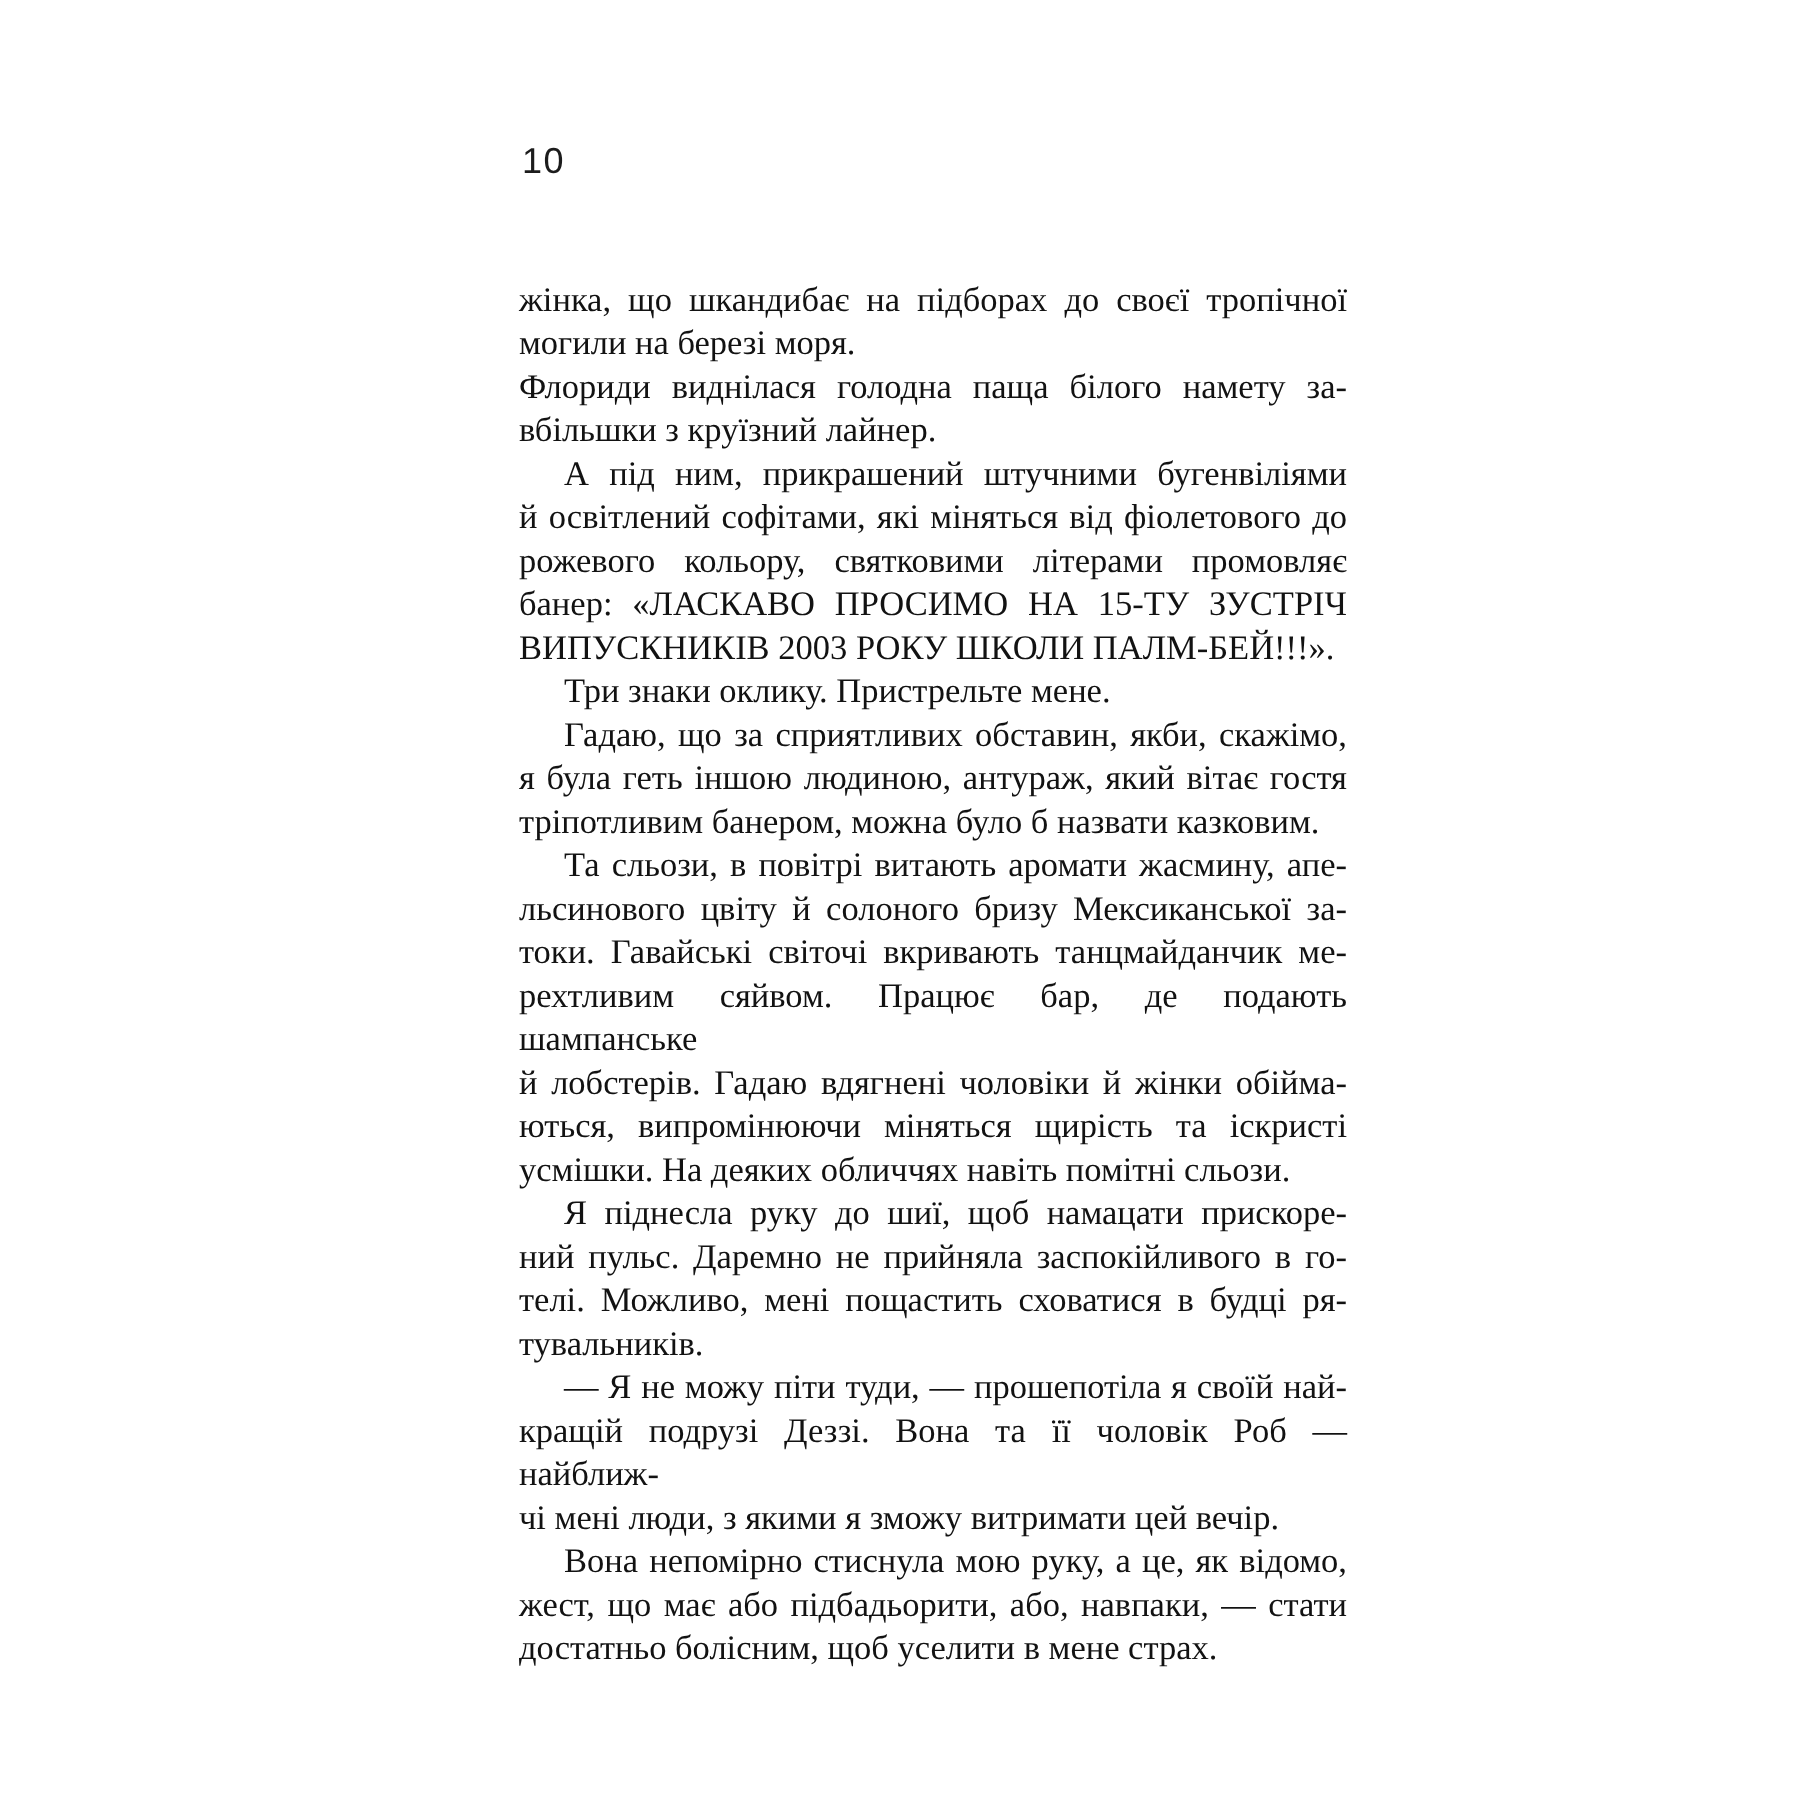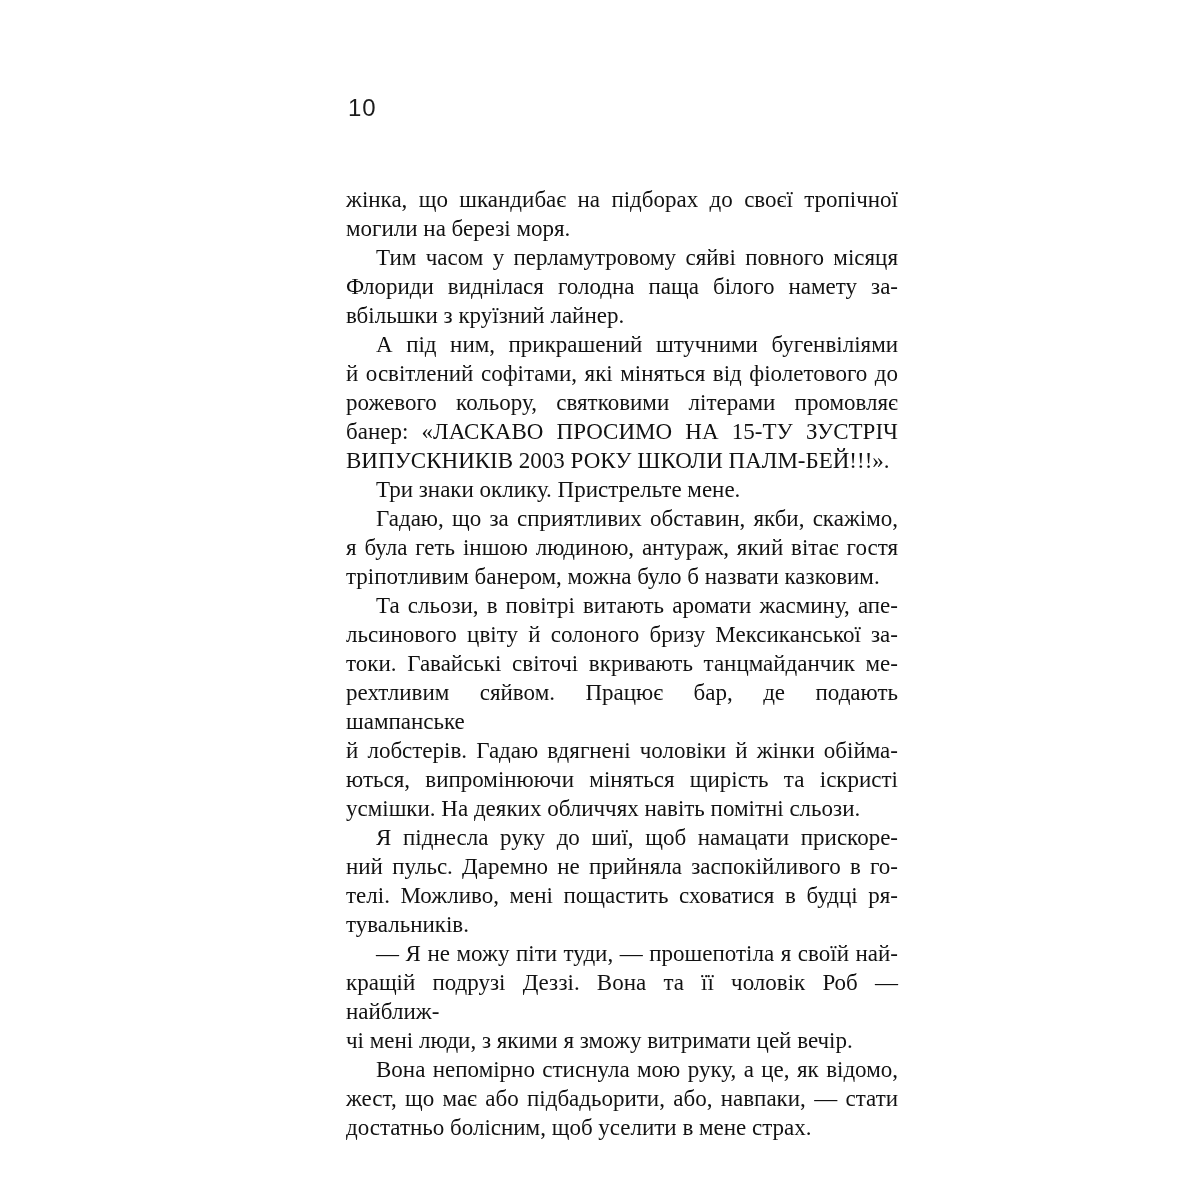--- a/index.html
+++ b/index.html
@@ -55,21 +55,20 @@
 <body>
 
 <div class="page">
   <div class="page-number">10</div>
   <div class="text-block">
       <div class="paragraph">
         <div class="line">жінка, що шкандибає на підборах до своєї тропічної</div>
         <div class="line last">могили на березі моря.</div>
       </div>
       <div class="paragraph">
-        <div class="line indent">Тим часом у перламутровому сяйві повного місяця</div>
         <div class="line">Флориди виднілася голодна паща білого намету за-</div>
         <div class="line last">вбільшки з круїзний лайнер.</div>
       </div>
       <div class="paragraph">
         <div class="line indent">А під ним, прикрашений штучними бугенвіліями</div>
         <div class="line">й освітлений софітами, які міняться від фіолетового до</div>
         <div class="line">рожевого кольору, святковими літерами промовляє</div>
         <div class="line">банер: «ЛАСКАВО ПРОСИМО НА 15-ТУ ЗУСТРІЧ</div>
         <div class="line last">ВИПУСКНИКІВ 2003 РОКУ ШКОЛИ ПАЛМ-БЕЙ!!!».</div>
       </div>

